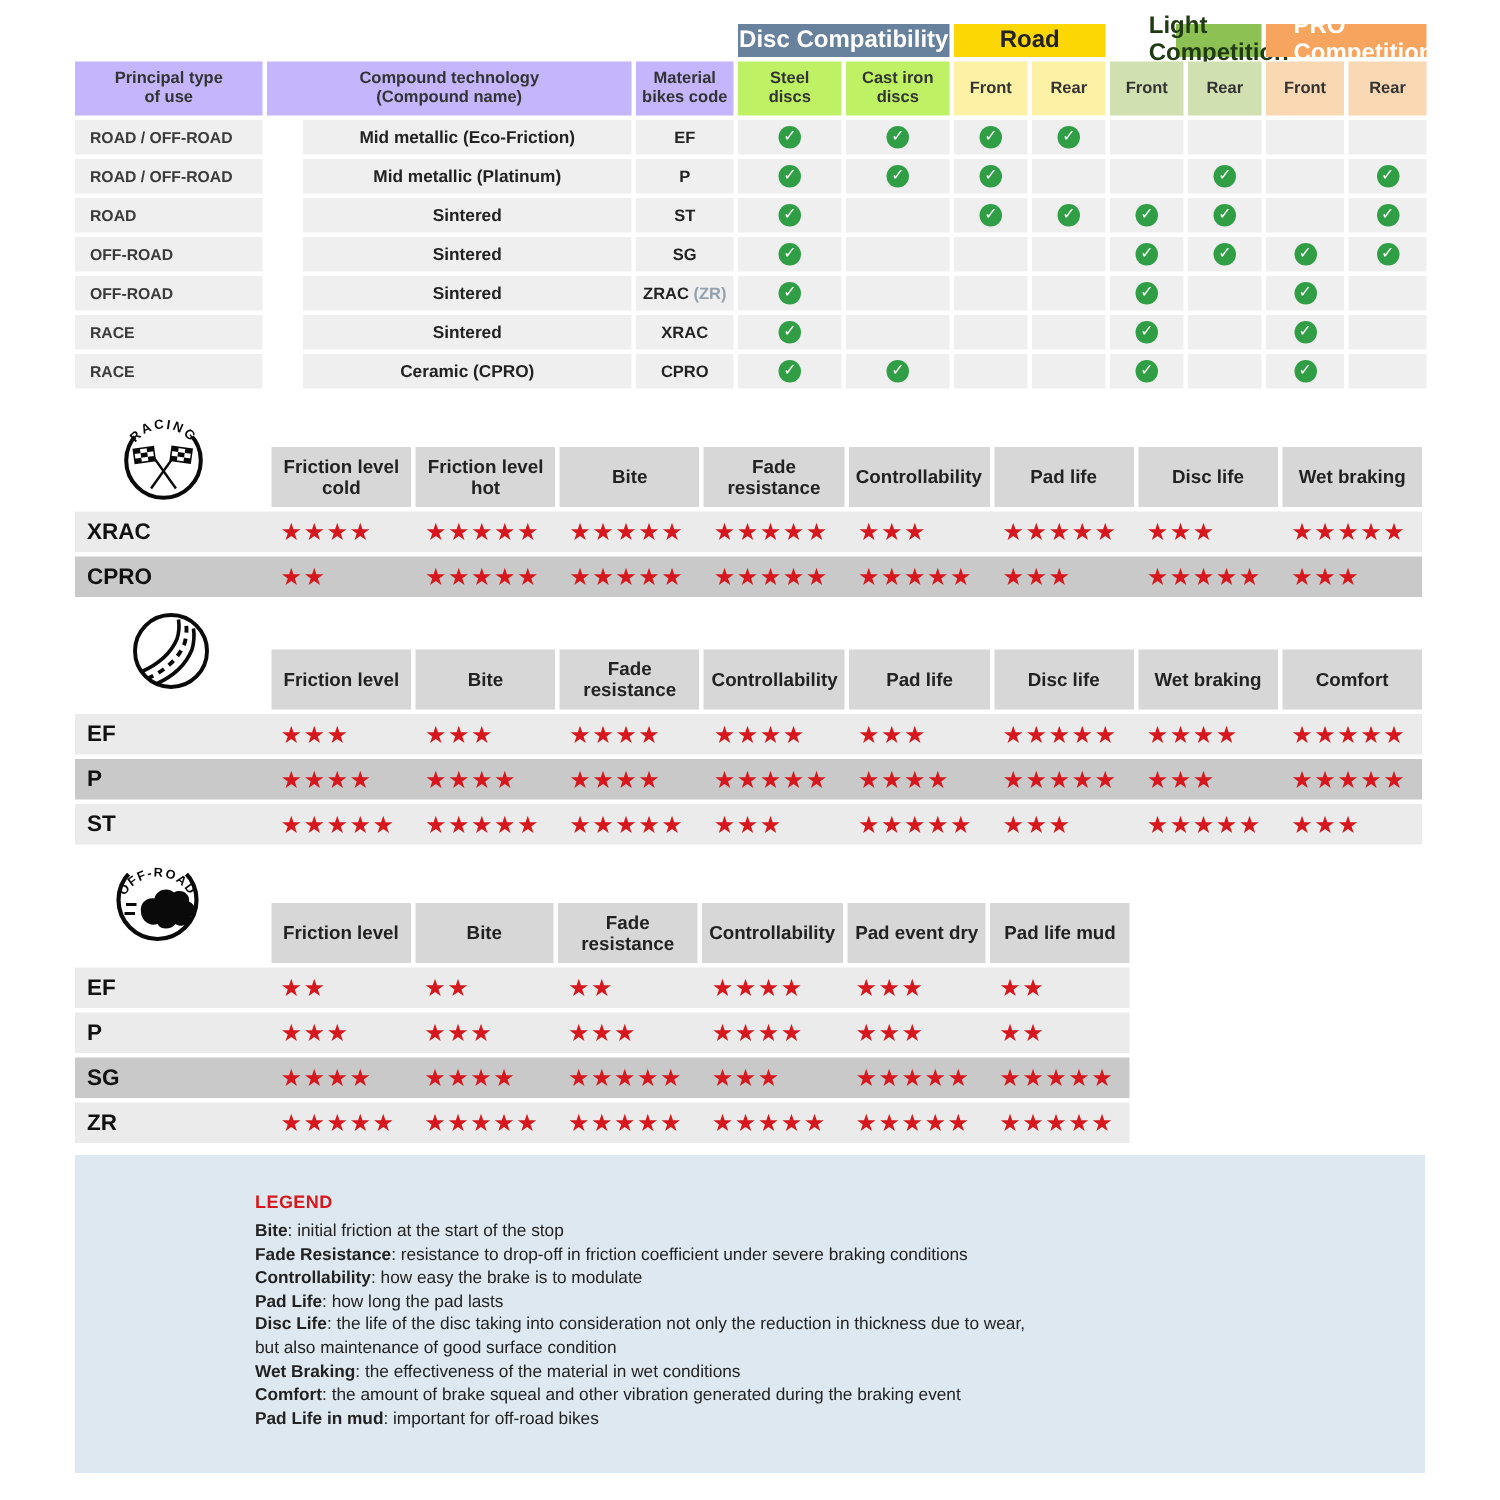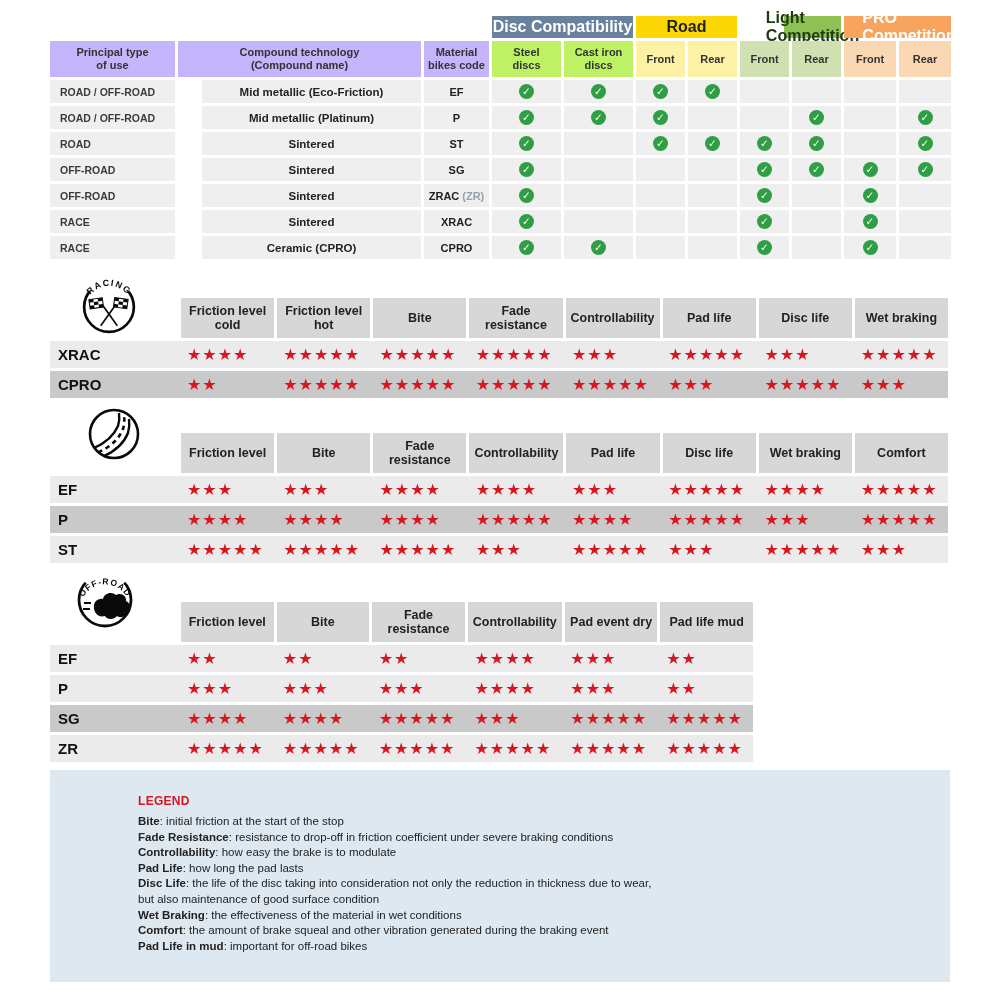--- a/index.html
+++ b/index.html
@@ -56,21 +56,21 @@
   .rlabel{font-weight:bold;font-size:15px;padding-left:8px;color:#111;}
   .rstars{color:#d6181e;font-size:16px;letter-spacing:1px;padding-left:6px;white-space:nowrap;
     font-family:"DejaVu Sans",sans-serif;line-height:16px;}
   
   .section-icon{position:absolute;}
   #racing-icon{left:80px;top:277px;}
   #road-icon{left:86px;top:406px;}
   #offroad-icon{left:74px;top:568px;}
   
   #legend{position:absolute;left:50px;top:770px;width:900px;height:212px;background:#dde8f0;}
-  #legend-inner{padding:24px 40px 0 88px;}
+  #legend-inner{padding:24px 40px 0 120px;}
   .ltitle{color:#d6181e;font-weight:bold;font-size:12px;margin-bottom:6px;letter-spacing:.3px;}
   .lline{font-size:11.5px;line-height:15.6px;color:#222;}
   .lterm{font-weight:bold;}
 </style>
 </head>
 <body>
 
 <div id="compat">
     <div class="ghead spacer" style="grid-column: span 3;"></div>
     <div class="ghead slate" style="grid-column: span 2;">Disc Compatibility</div>

